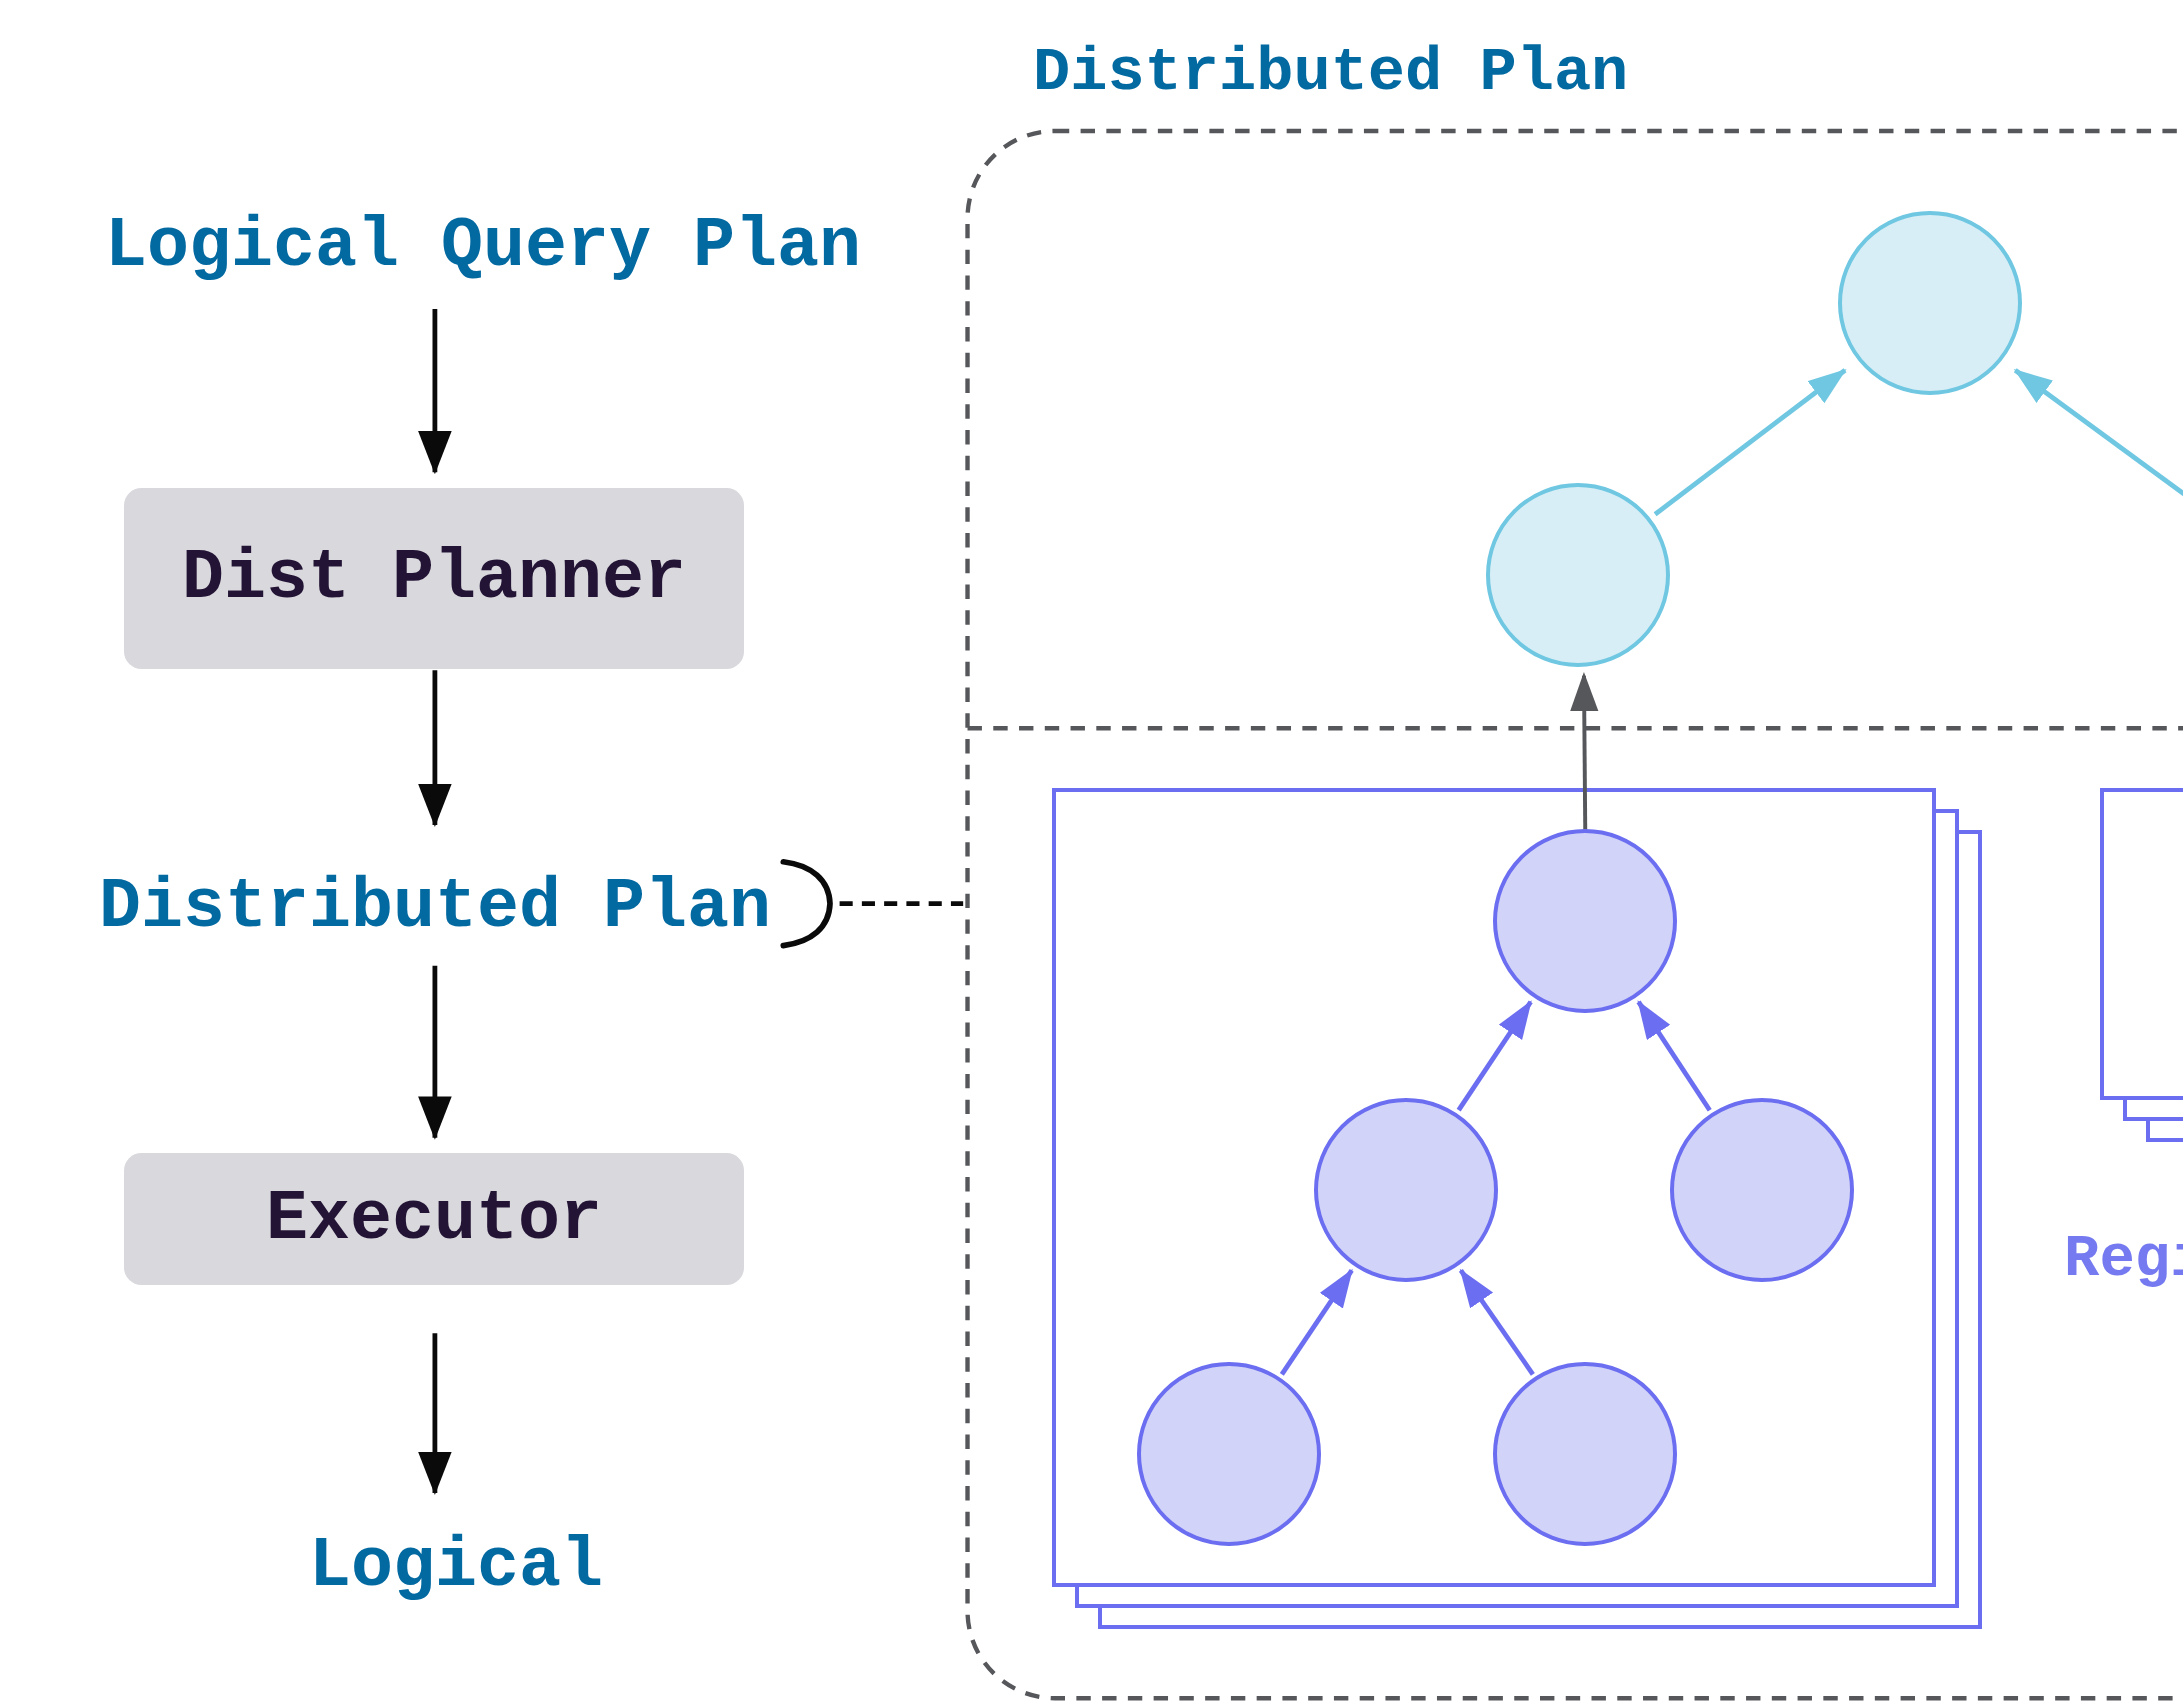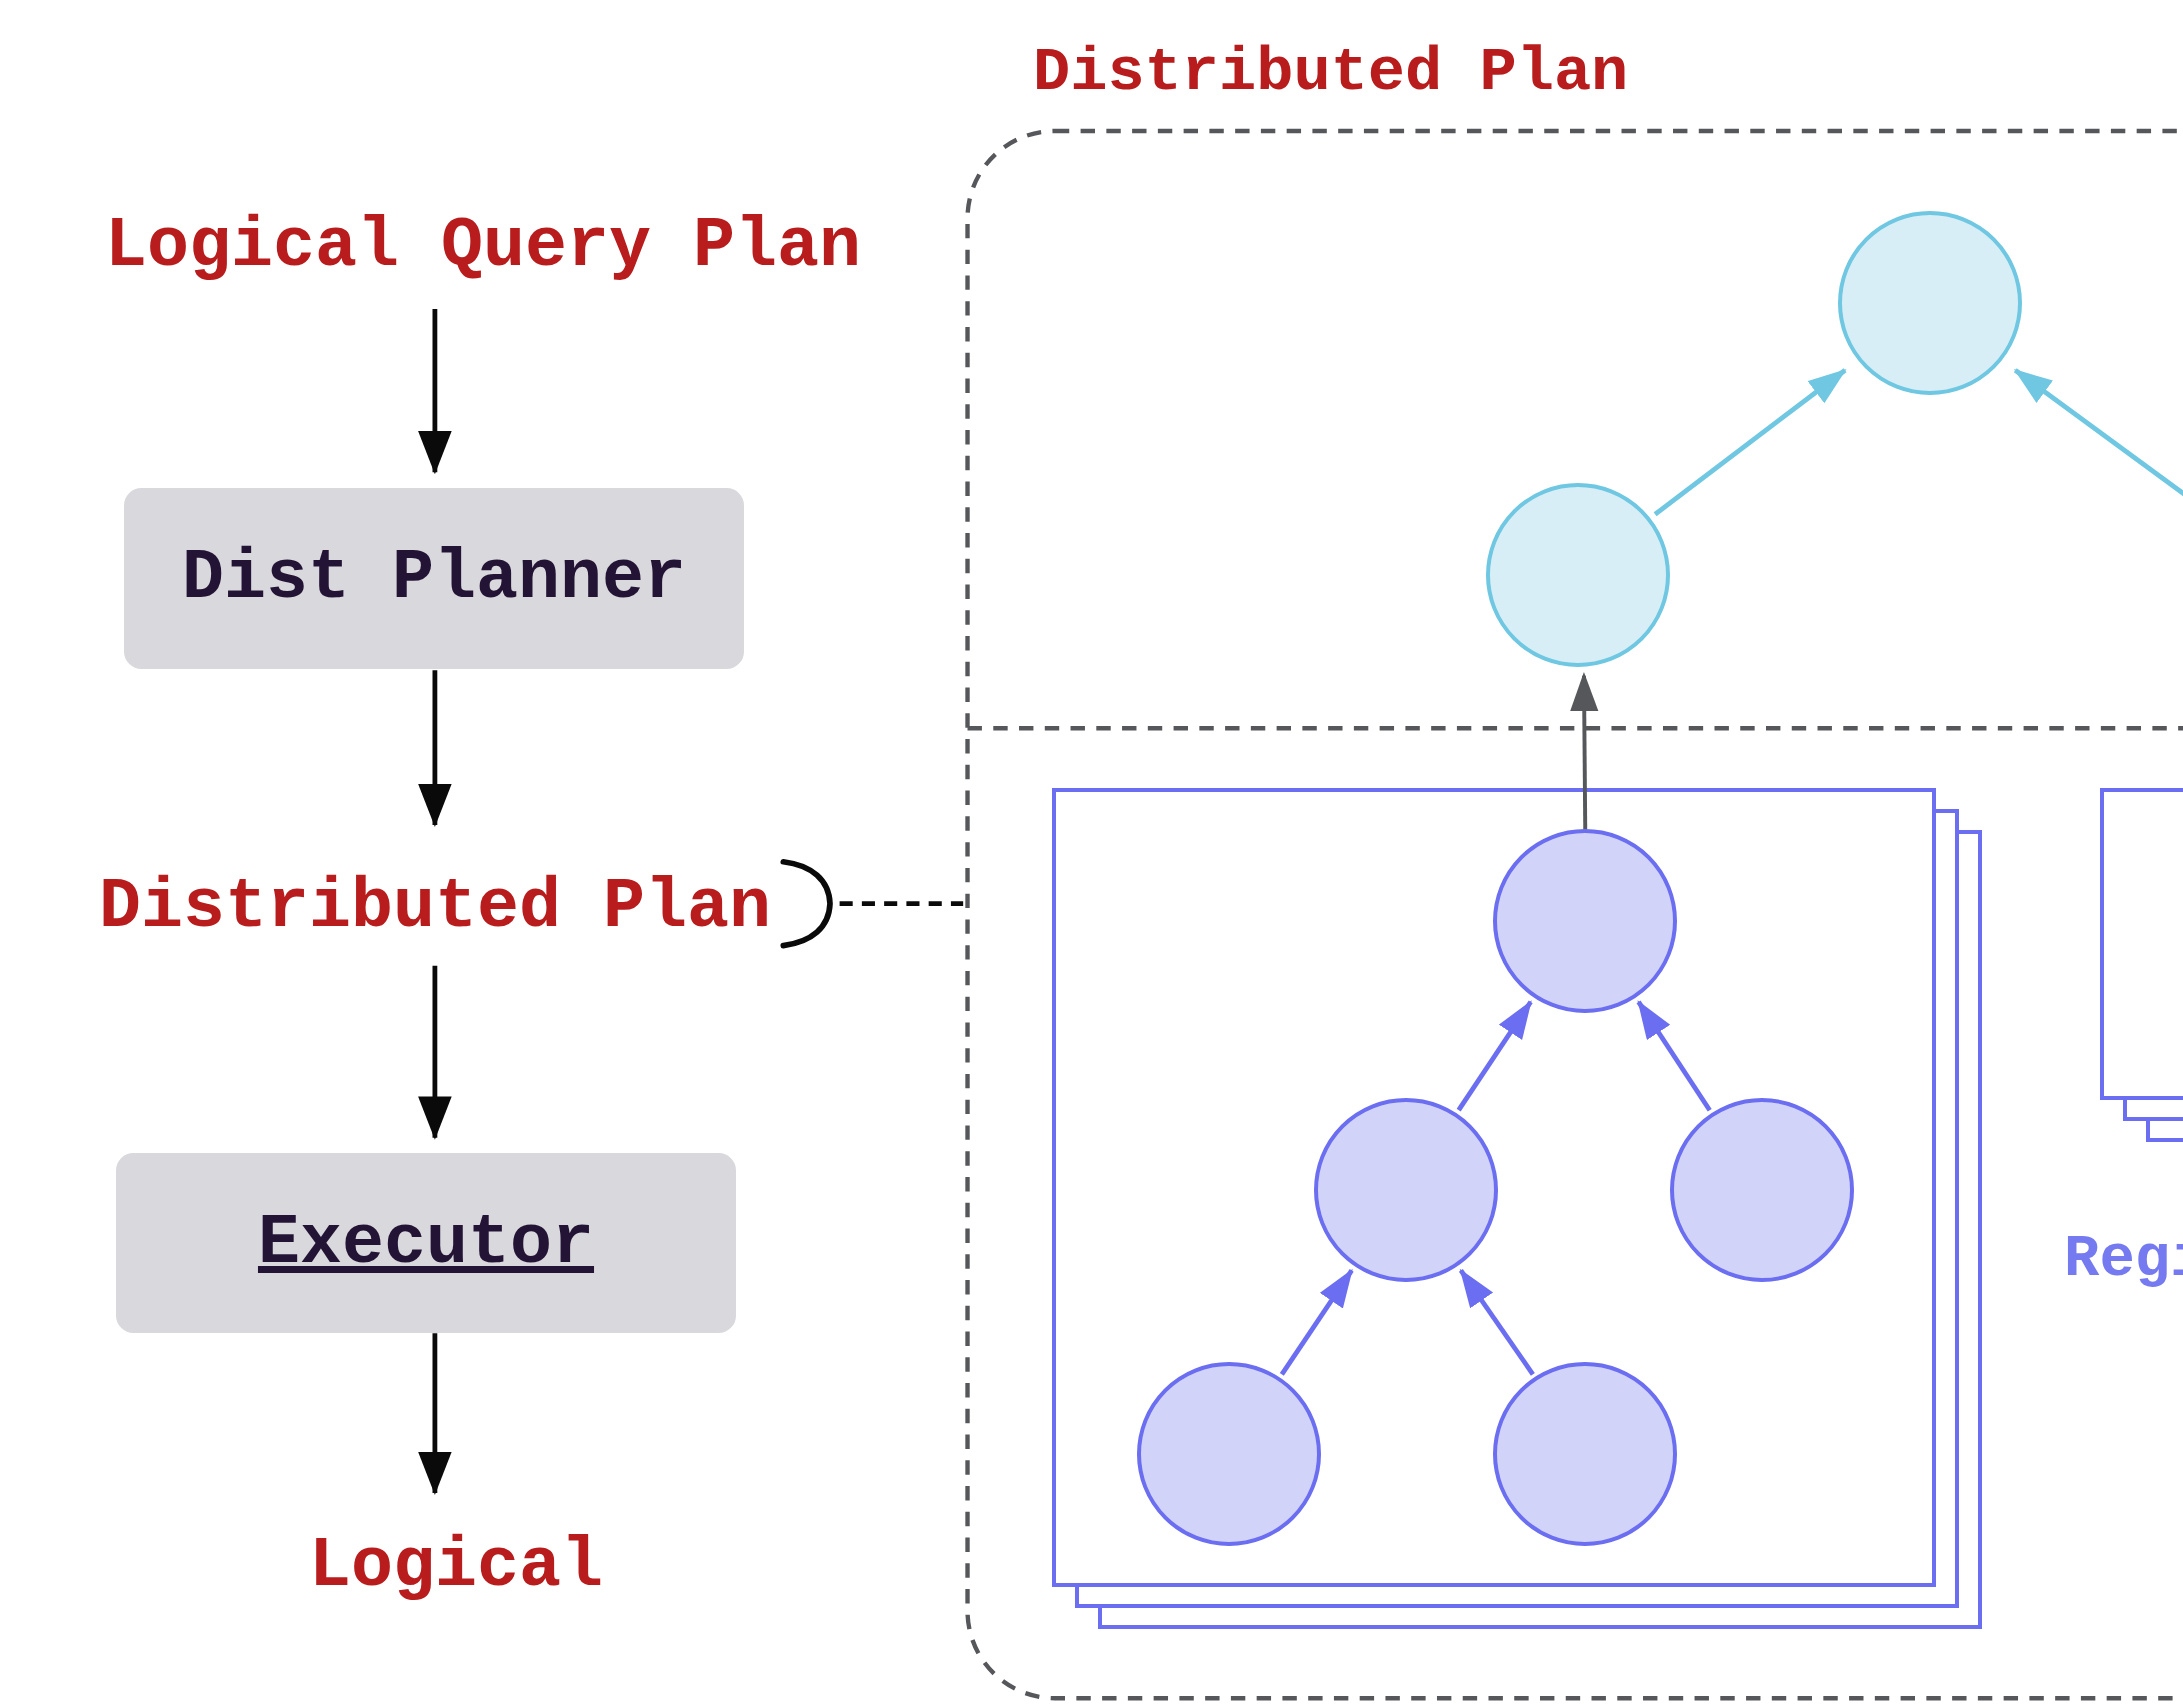--- a/index.html
+++ b/index.html
@@ -1,21 +1,21 @@
 <!DOCTYPE html>
 <html style="font-size:7px"><head>
 <meta charset="utf-8">
 <style>
   html,body{margin:0;padding:0;background:#ffffff;}
   #canvas{
     position:relative;width:3188px;height:1707px;background:#ffffff;
     font-family:"Liberation Mono",monospace;overflow:hidden;
   }
   .lbl{
-    position:absolute;font-weight:700;color:#b91c1c;white-space:nowrap;
+    position:absolute;font-weight:700;color:#0369a1;white-space:nowrap;
     font-family:"Liberation Mono",monospace;
   }
   .f-main{font-size:70px;line-height:74px;}
   .f-title{font-size:62px;line-height:66px;}
   .f-regions{font-size:59px;line-height:63px;}
   .pbox{
     position:absolute;background:#d8d8dd;border-radius:17.5px;
     display:flex;align-items:center;justify-content:center;
     font-weight:700;color:#231334;font-size:70px;
   }
@@ -95,21 +95,21 @@
   <div class="node purple" style="left:1493px;top:1362px;"></div>
 
   <div class="lbl f-main" style="left:57px;top:210px;margin-left:48px;">Logical Query Plan</div>
 
   <div class="pbox" style="left:124px;top:488px;width:620px;height:181px;">
     <span>Dist Planner</span>
   </div>
 
   <div class="lbl f-main" style="left:99px;top:871px;">Distributed Plan</div>
 
-  <div class="pbox" style="left:116px;top:1153px;width:620px;height:180px;text-decoration:underline;">
+  <div class="pbox" style="left:124px;top:1153px;width:620px;height:132px;">
     <span>Executor</span>
   </div>
 
   <div class="lbl f-main" style="left:309px;top:1530px;">Logical</div>
 
   <div class="lbl f-title" style="left:1033px;top:40px;">Distributed Plan</div>
 
   <div class="lbl f-regions regions" style="left:2064px;top:1228px;">Regions</div>
 
 </div>

